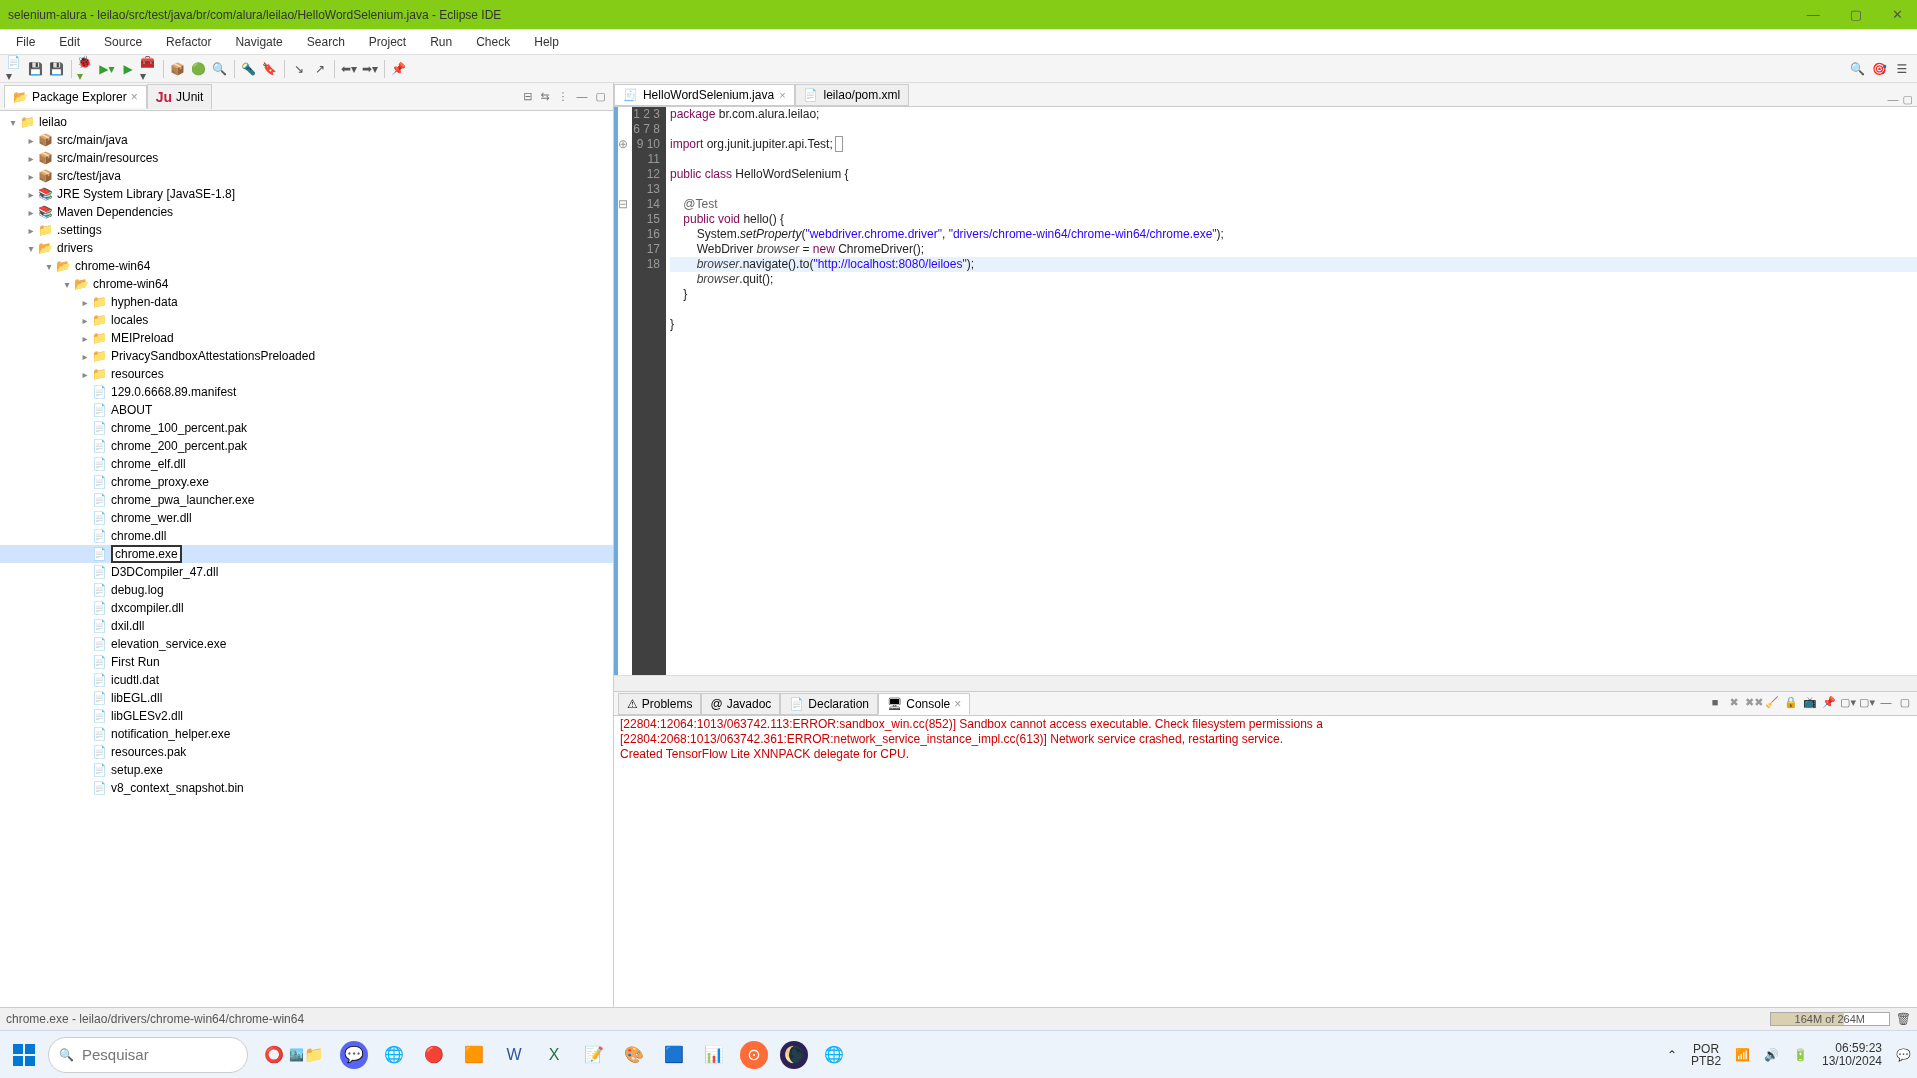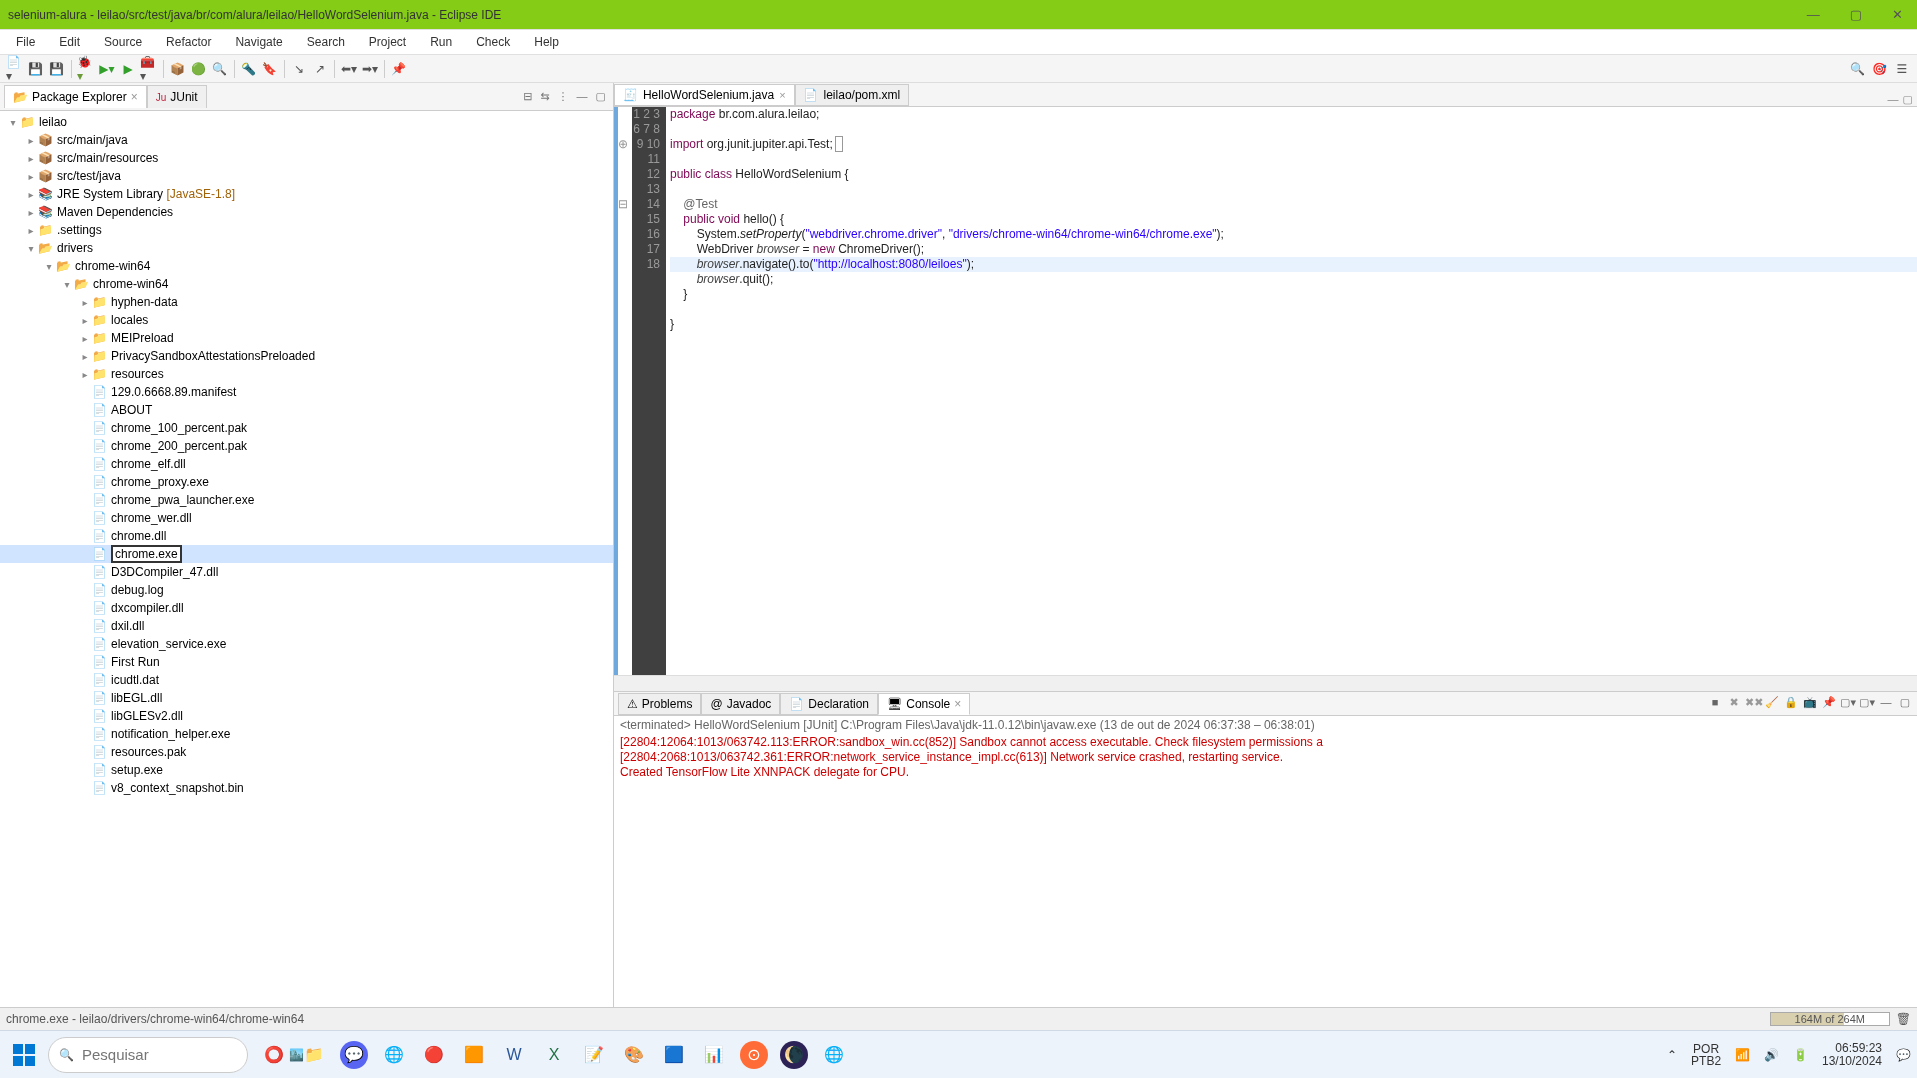--- a/index.html
+++ b/index.html
@@ -31,21 +31,21 @@
 .left-tabs .tab.inactive { background: #f0f0f0; }
 .left-tabs .view-icons { margin-left: auto; display: flex; gap: 2px; }
 .left-tabs .view-icons span { font-size: 11px; color: #777; cursor: pointer; padding: 1px 3px; }
 
 .tree { flex: 1; overflow: auto; padding: 2px 0; font-size: 13px; }
 .tree-node { display: flex; align-items: center; height: 18px; padding-left: 6px; white-space: nowrap; cursor: pointer; }
 .tree-node .arrow { width: 14px; color: #888; font-size: 10px; text-align: center; }
 .tree-node .icon { width: 16px; text-align: center; margin-right: 3px; }
 .tree-node.selected { background: #d0e3ff; }
 .tree-node.selected .label { border: 2px solid #333; padding: 0 2px; background: #fff; }
-.tree .hint { color: #a16207; text-align: right; }
+.tree .hint { color: #000000; text-align: right; }
 
 
 .right-panel { flex: 1; display: flex; flex-direction: column; min-width: 0; }
 
 
 .editor-area { flex: 1; display: flex; flex-direction: column; min-height: 0; border-bottom: 1px solid #ccc; background: #fff; }
 .editor-tabs { height: 24px; display: flex; align-items: flex-end; border-bottom: 1px solid #ccc; background: #f5f5f5; }
 .editor-tabs .etab { display: flex; align-items: center; gap: 5px; padding: 3px 8px; border: 1px solid #ccc; background: #fff; cursor: pointer; font-size: 12px; }
 .editor-tabs .etab.inactive { background: #efefef; }
 .editor-tabs .etab .close { color: #999; font-size: 11px; }
@@ -160,21 +160,21 @@
 <div class="main">
 
   <div class="left-panel">
     <div class="left-tabs">
       <div class="tab">
         <span>📂</span>
         <span>Package Explorer</span>
         <span style="color:#999">×</span>
       </div>
       <div class="tab inactive">
-        <span style="color:#c41e3a;font-weight:normal;font-size:10px">Ju</span>
+        <span style="color:#c41e3a;font-weight:bold;font-size:14px">Ju</span>
         <span>JUnit</span>
       </div>
       <div class="view-icons">
         <span>⊟</span>
         <span>⇆</span>
         <span>⋮</span>
         <span>—</span>
         <span>▢</span>
       </div>
     </div>
@@ -448,21 +448,20 @@
           <span>🧹</span>
           <span>🔒</span>
           <span>📺</span>
           <span>📌</span>
           <span>▢▾</span>
           <span>▢▾</span>
           <span>—</span>
           <span>▢</span>
         </div>
       </div>
-      <div class="console-header"><span class="term">&lt;terminated&gt; HelloWordSelenium [JUnit] C:\Program Files\Java\jdk-11.0.12\bin\javaw.exe  (13 de out de 2024 06:37:38 – 06:38:01)</span></div>
       <div class="console-output"><span>[22804:12064:1013/063742.113:ERROR:sandbox_win.cc(852)] Sandbox cannot access executable. Check filesystem permissions a</span>
 <span>[22804:2068:1013/063742.361:ERROR:network_service_instance_impl.cc(613)] Network service crashed, restarting service.</span>
 <span>Created TensorFlow Lite XNNPACK delegate for CPU.</span></div>
     </div>
   </div>
 </div>
 
 <div class="statusbar">
   <span>chrome.exe - leilao/drivers/chrome-win64/chrome-win64</span>
   <div class="heap">

